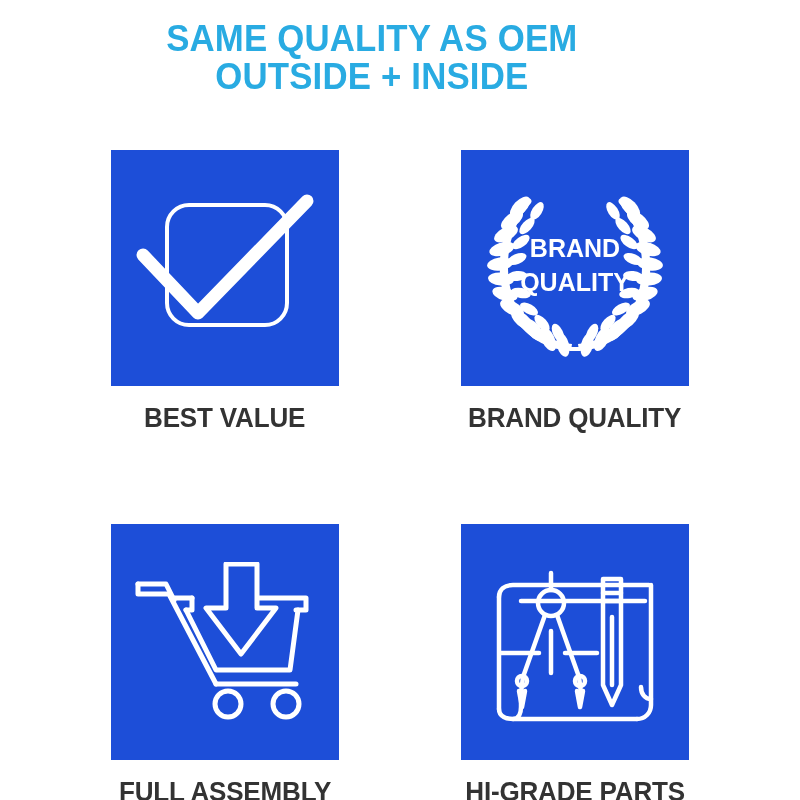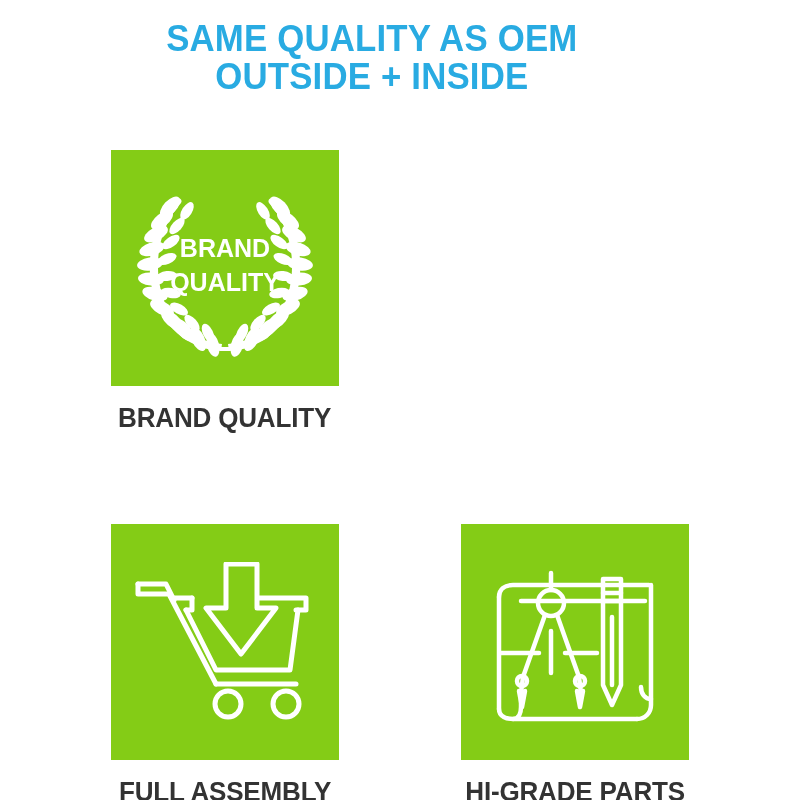--- a/index.html
+++ b/index.html
@@ -51,21 +51,21 @@
   }
   .cell {
     width: 230px;
     display: flex;
     flex-direction: column;
     align-items: center;
   }
   .tile {
     width: 228px;
     height: 236px;
-    background: #84cc16;
+    background: #1d4ed8;
     display: flex;
     align-items: center;
     justify-content: center;
   }
   .tile svg {
     display: block;
   }
   .cell-label {
     margin-top: 16px;
     color: #333333;
@@ -93,20 +93,29 @@
 
 <div class="headline">
   <div class="headline-line">SAME QUALITY AS OEM</div>
   <div class="headline-line">OUTSIDE + INSIDE</div>
 </div>
 
 <div class="grid">
 
   <div class="row row-1">
 
+    <div class="cell">
+      <div class="tile">
+        <svg width="180" height="170" viewBox="0 0 180 170">
+          <rect x="32" y="22" width="120" height="120" rx="22" ry="22" fill="none" stroke="#ffffff" stroke-width="4"></rect>
+          <path d="M 8 72 L 63 130 L 172 18" fill="none" stroke="#ffffff" stroke-width="13" stroke-linecap="round" stroke-linejoin="round"></path>
+        </svg>
+      </div>
+      <div class="cell-label">BEST VALUE</div>
+    </div>
 
     <div class="cell">
       <div class="tile">
         <svg width="200" height="190" viewBox="0 0 200 190">
           <g fill="#ffffff">
 
             <path d="M 96 178 C 62 176 36 152 28 120 C 19 84 29 48 52 26 C 54 24 58 27 56 30 C 36 52 28 85 36 118 C 43 147 66 168 97 171 Z"></path>
 
             <g>
               <ellipse cx="45" cy="34" rx="13" ry="6.5" transform="rotate(-47 45 34)"></ellipse>

